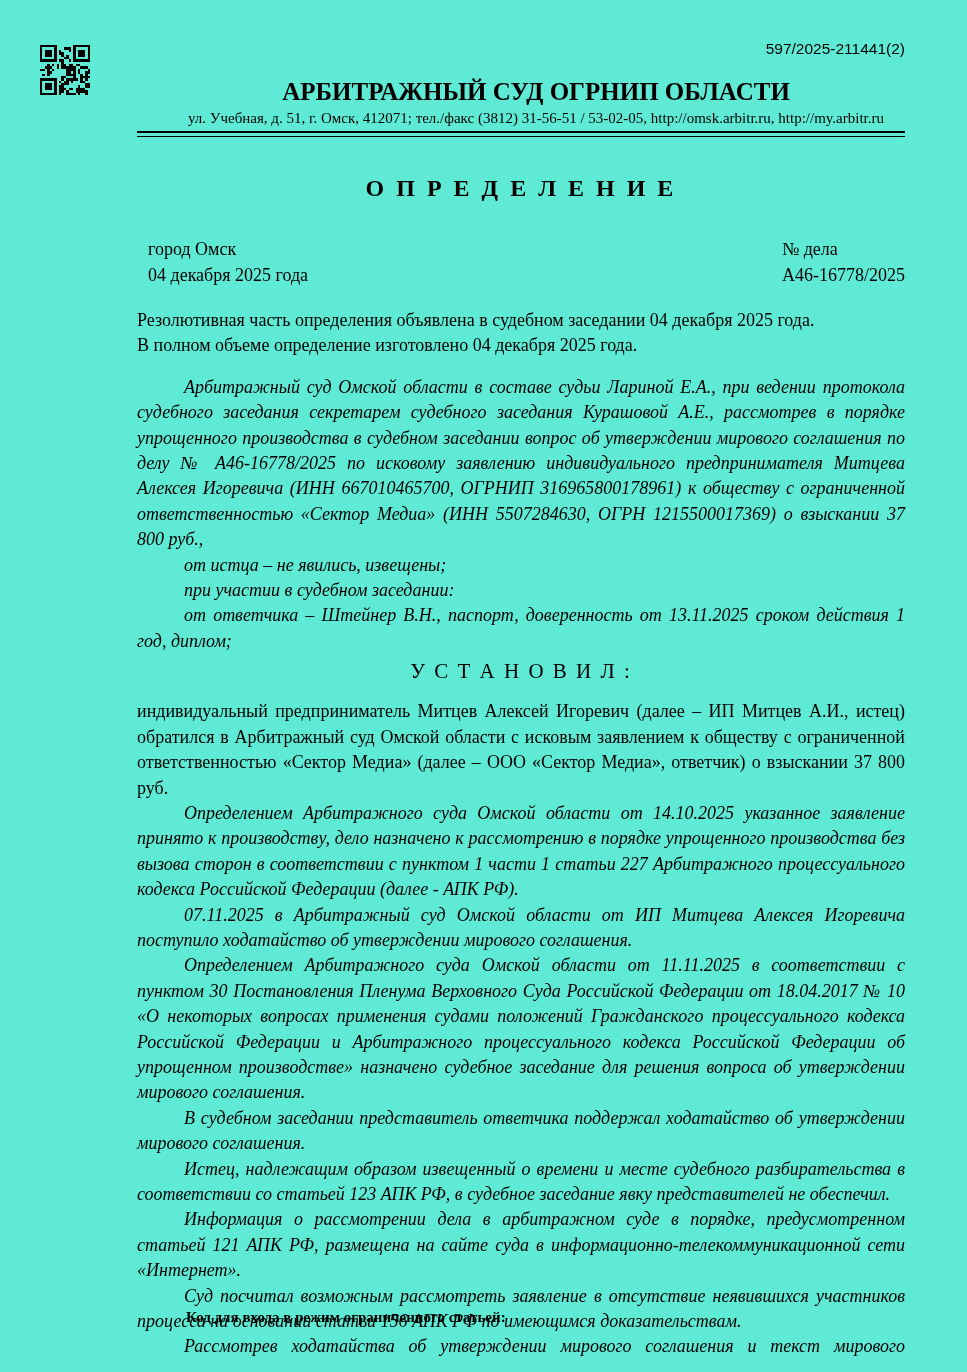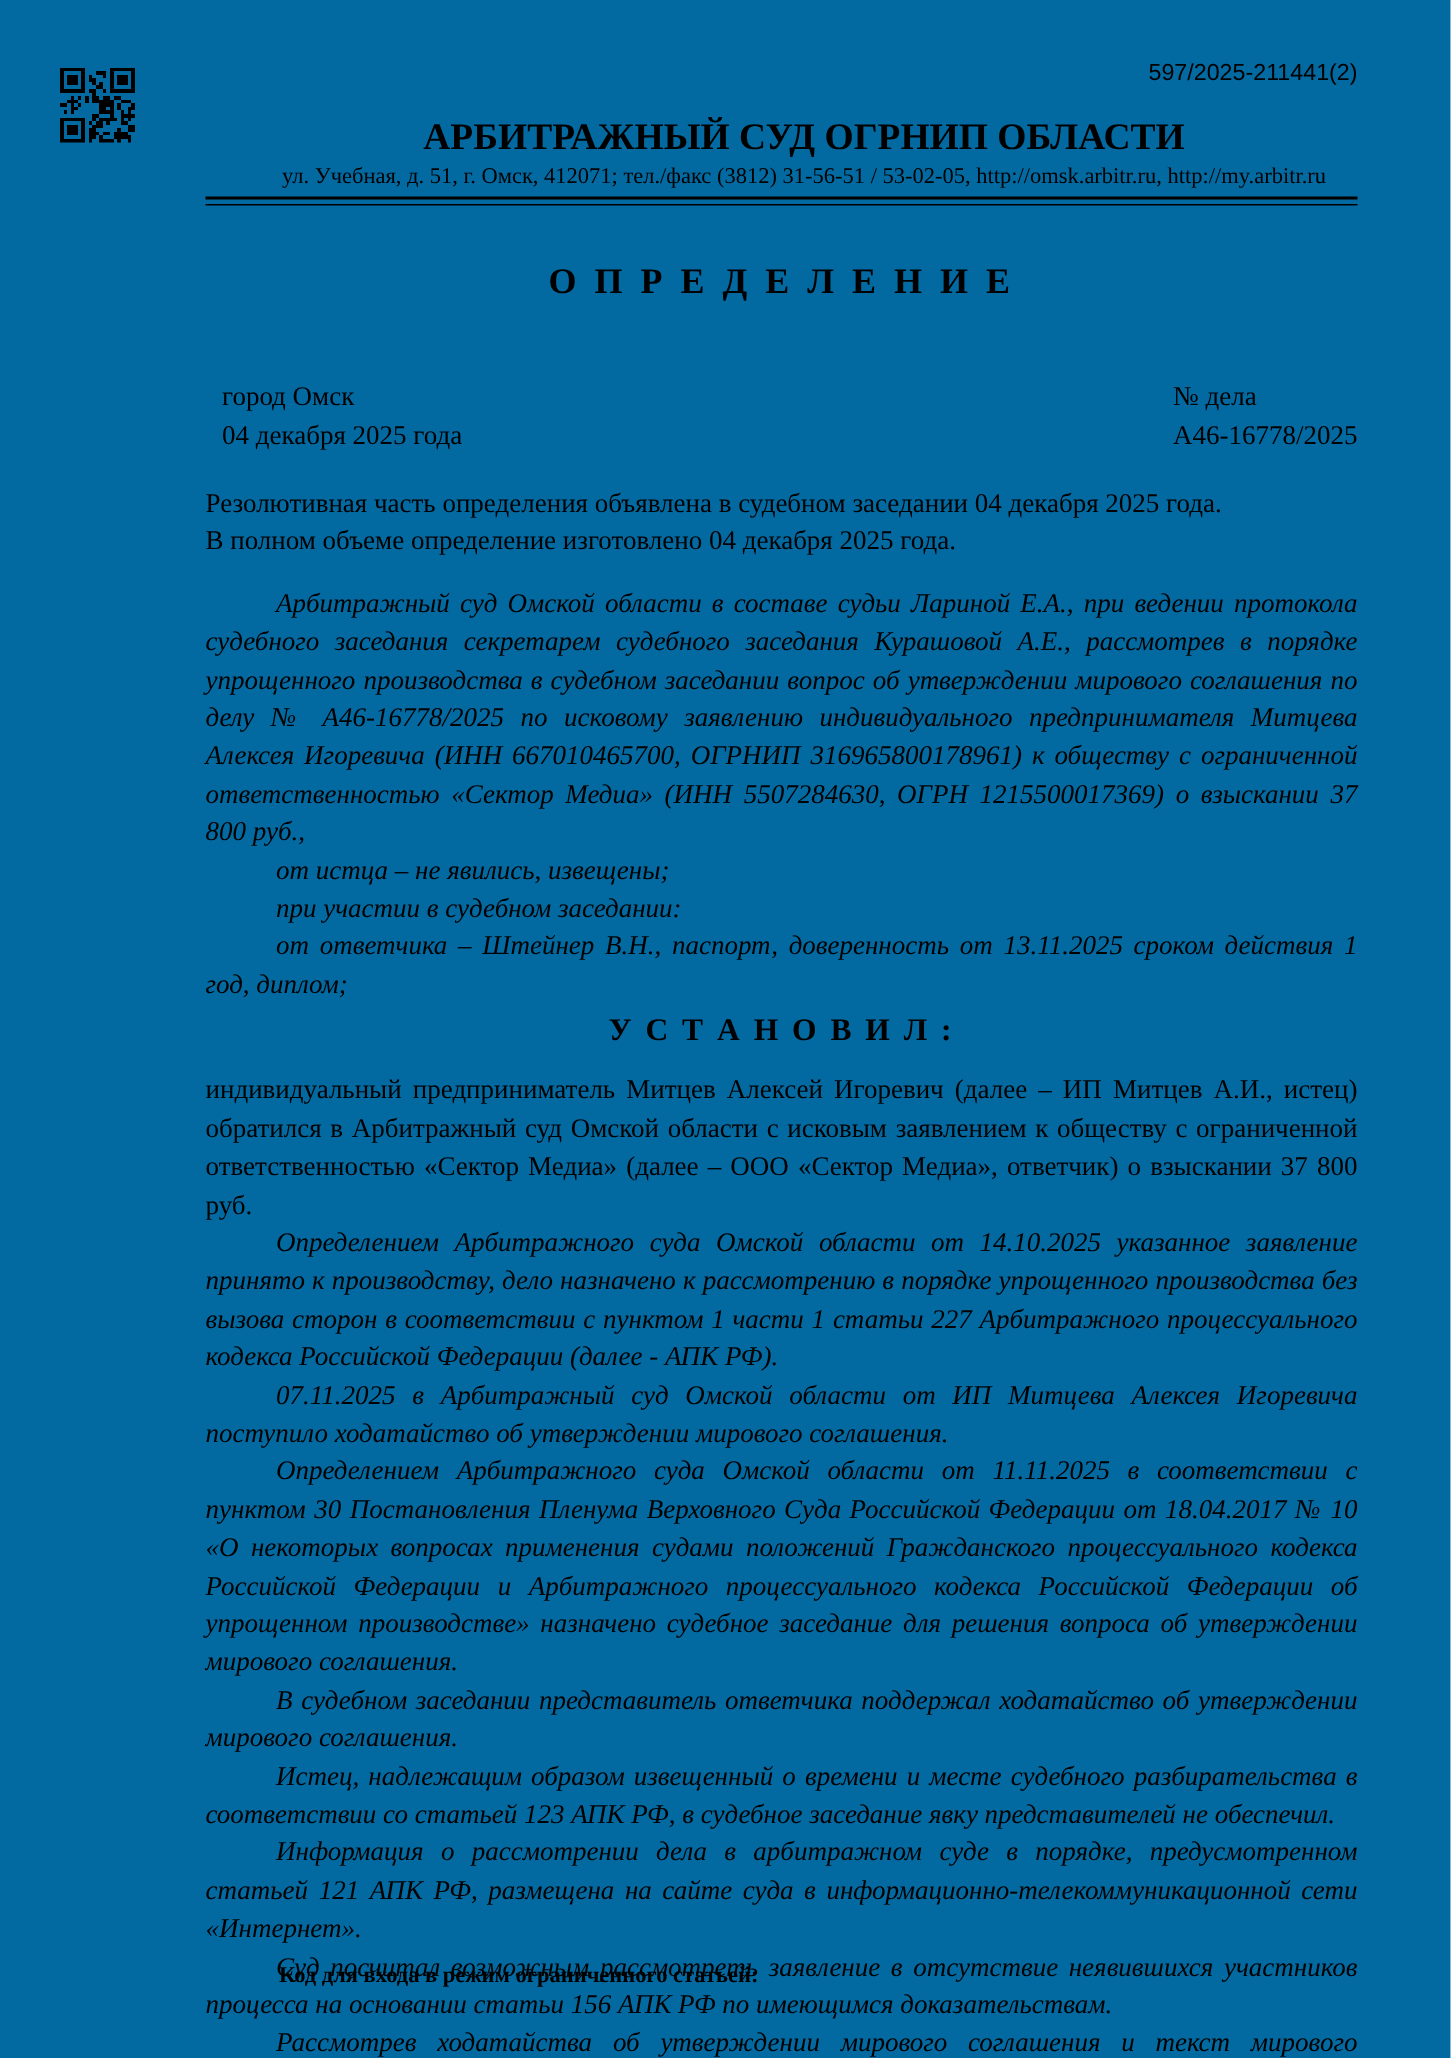--- a/index.html
+++ b/index.html
@@ -5,21 +5,21 @@
   html, body {
     margin: 0;
     padding: 0;
     background: #ffffff;
   }
   .page {
     position: relative;
     width: 967px;
     height: 1372px;
     margin: 0 auto;
-    background: #0369a1;
+    background: #5eead4;
     color: #000000;
     font-family: "Liberation Serif", "DejaVu Serif", serif;
     font-size: 18px;
     box-sizing: border-box;
     padding: 40px 62px 0 137px;
     overflow: hidden;
   }
   .doc-number {
     text-align: right;
     font-family: "Liberation Sans", "DejaVu Sans", sans-serif;
@@ -59,37 +59,37 @@
     font-weight: bold;
     font-size: 24px;
     letter-spacing: 3px;
     margin-top: 37px;
     line-height: 28px;
   }
   .case-row {
     display: flex;
     justify-content: space-between;
     align-items: flex-start;
-    margin-top: 49px;
+    margin-top: 34px;
     line-height: 26px;
   }
   .case-left { padding-left: 11px; }
   .case-right { text-align: left; }
   .announcement { margin-top: 20px; }
   p.para {
     margin: 0;
     text-align: justify;
     line-height: 25.4px;
   }
   p.indent { text-indent: 47px; font-style: italic; }
   p.force-justify { text-align-last: justify; }
   .spacer-sm { height: 16px; }
   .ustanovil {
     text-align: center;
-    font-weight: bold;
+    font-weight: normal;
     font-size: 21px;
     letter-spacing: 2px;
     margin: 4px 0 15px 0;
     line-height: 26px;
   }
   .footer-note {
     position: absolute;
     left: 186px;
     top: 1308px;
     font-weight: bold;

